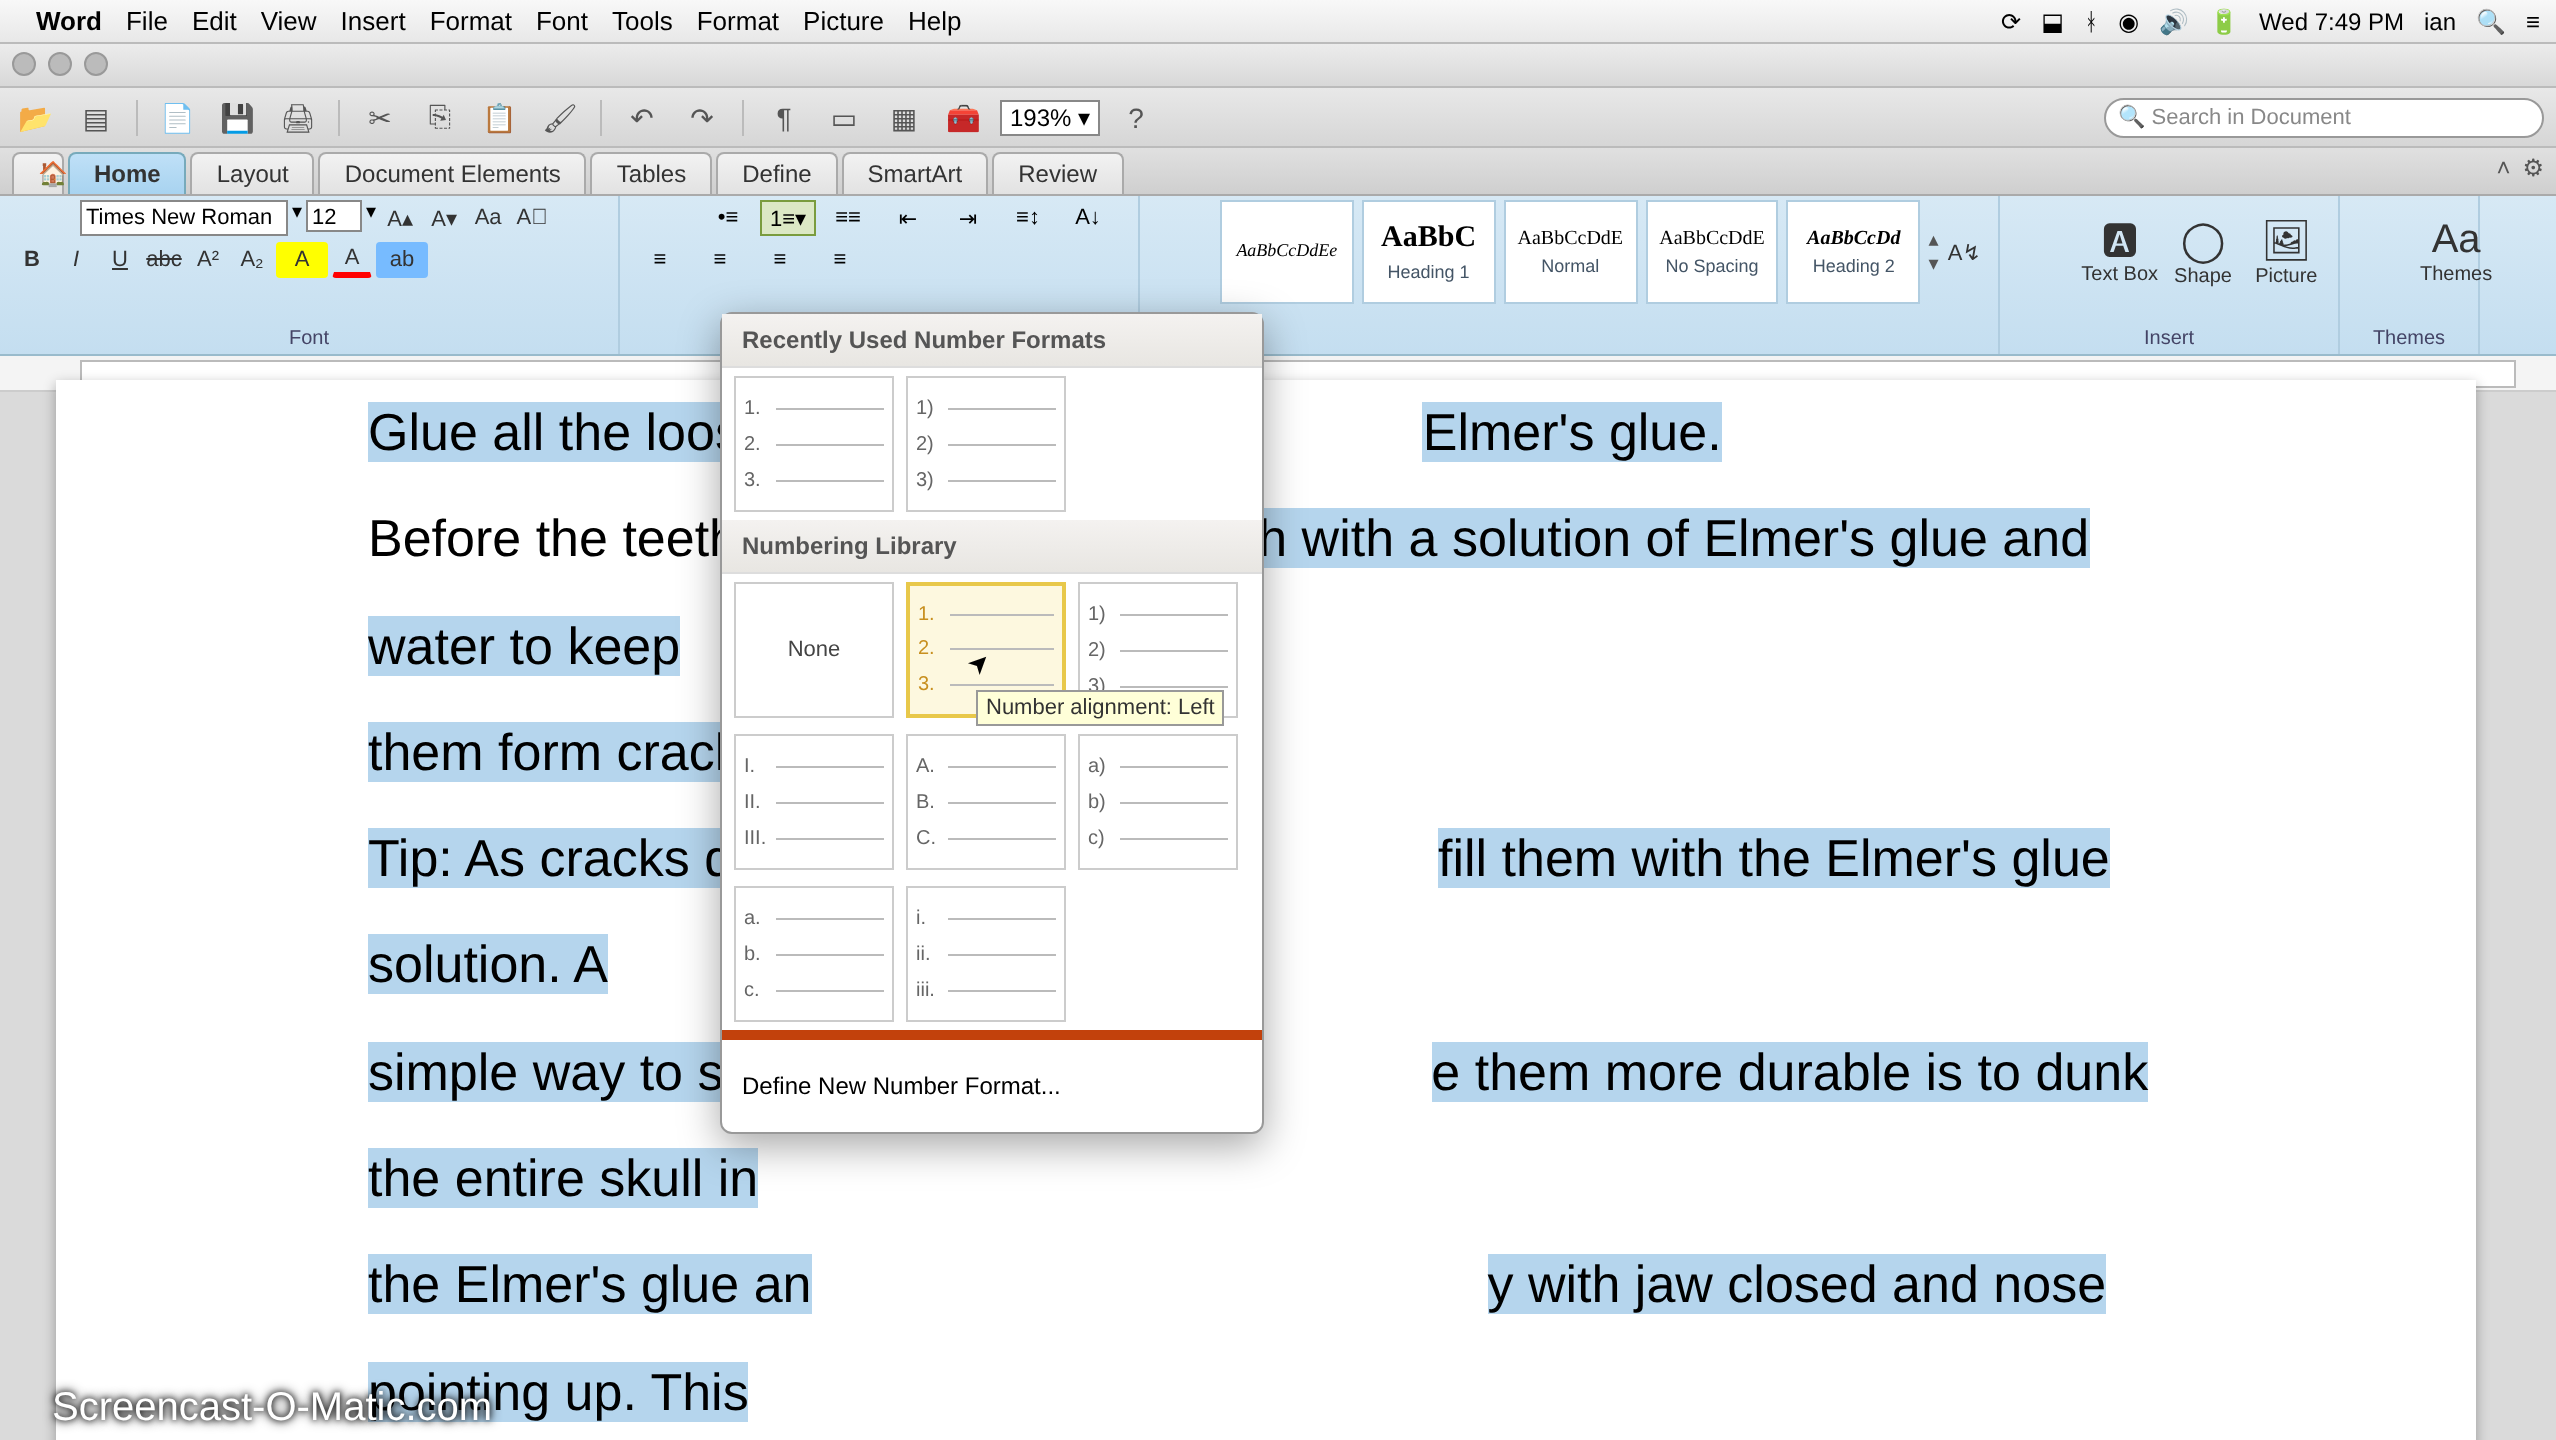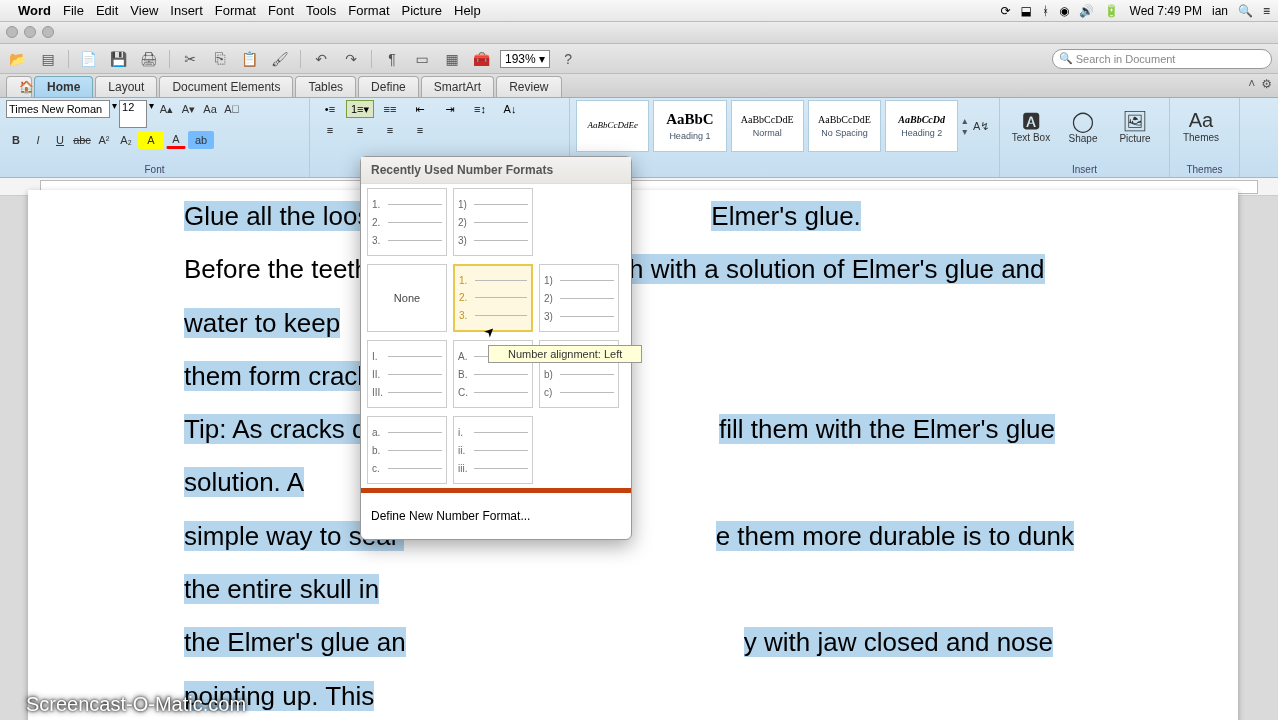--- a/index.html
+++ b/index.html
@@ -29,24 +29,24 @@
 .tabs { height: 24px; background: linear-gradient(#e0e0e0,#cfcfcf); display: flex; align-items: flex-end; padding-left: 6px; border-bottom: 1px solid #aaa; position: relative; }
 .tab { padding: 3px 12px; font-size: 12px; color: #333; border: 1px solid #aaa; border-bottom: none; background: linear-gradient(#f2f2f2,#e2e2e2); margin-right: 2px; border-radius: 4px 4px 0 0; }
 .tab.home-icon { width: 26px; text-align: center; }
 .tab.active { background: linear-gradient(#bfe0f7,#a8d3f0); font-weight: bold; border-color: #7ab; }
 .tabs .rtools { position: absolute; right: 6px; top: 3px; display:flex; gap:6px; color:#555; font-size:12px;}
 
 
 .ribbon { height: 80px; background: linear-gradient(#d7e9f5,#c4def0); border-bottom: 1px solid #9bc; display: flex; }
 .ribbon-group { border-right: 1px solid #b0cde0; padding: 2px 6px 0 6px; display: flex; flex-direction: column; }
 .ribbon-group .label { text-align: center; font-size: 10px; color: #446; margin-top: auto; padding-bottom: 2px; }
-.group-body { display: flex; gap: 2px; }
+.group-body { display: flex; gap: 2px; margin-left: 34px; }
 .rbtn { width: 20px; height: 18px; display: flex; align-items: center; justify-content: center; font-size: 11px; color: #333; border: 1px solid transparent; border-radius: 2px; }
 .font-name { width: 104px; height: 18px; background: #fff; border: 1px solid #888; font-size: 11px; padding: 0 2px; display: flex; align-items: center; }
-.font-size { width: 28px; height: 28px; background: #fff; border: 1px solid #888; font-size: 11px; padding: 0 2px; display: flex; align-items: flex-start; }
+.font-size { width: 28px; height: 16px; background: #fff; border: 1px solid #888; font-size: 11px; padding: 0 2px; display: flex; align-items: flex-end; }
 .row2 { display: flex; gap: 2px; margin-top: 3px; }
 .r-sel { width: 28px; height: 18px; border: 1px solid transparent; display: flex; align-items: center; justify-content: center; font-size: 11px; }
 .numbering-active { border: 1px solid #7a9c3e; background: #dce8c5; }
 .style-box { width: 81px; height: 52px; border: 1px solid #b0cde0; background: #fff; display: flex; flex-direction: column; align-items: center; justify-content: center; font-size: 9px; margin-right: 2px; }
 .style-box .sample { font-family: Georgia, serif; }
 .style-box .name { color: #456; margin-top: 3px; }
 .insert-btn { width: 50px; height: 52px; display: flex; flex-direction: column; align-items: center; justify-content: center; font-size: 10px; color: #333; }
 .insert-btn .ic { font-size: 20px; }
 
 
@@ -64,21 +64,21 @@
 .num-dropdown .section-title { background: linear-gradient(#f4f2f0,#e8e6e2); padding: 6px 10px; font-size: 12px; font-weight: bold; color: #555; border-bottom: 1px solid #ddd; }
 .thumb-row { display: flex; padding: 4px 6px; gap: 6px; }
 .thumb { width: 80px; height: 68px; border: 1px solid #ccc; background: #fff; padding: 6px 4px; display: flex; flex-direction: column; justify-content: space-around; font-size: 10px; color: #666; font-family: Arial; }
 .thumb.none { align-items: center; justify-content: center; font-size: 11px; color: #444; }
 .thumb .ln { display: flex; align-items: center; gap: 4px; }
 .thumb .ln .mk { width: 12px; }
 .thumb .ln .dash { flex: 1; height: 1px; background: #bbb; }
 .thumb.highlight { border: 2px solid #e8c84a; background: #fdf8df; }
 .thumb.highlight .mk { color: #c89020; }
 .define { padding: 16px 10px; font-size: 12px; border-top: 5px solid #c2410c; }
-.tooltip { position: absolute; background: #ffffd8; border: 1px solid #999; padding: 2px 19px; font-size: 11px; color: #333; z-index: 200; white-space: nowrap; }
+.tooltip { position: absolute; background: #ffffd8; border: 1px solid #999; padding: 2px 4px; font-size: 11px; color: #333; z-index: 200; white-space: nowrap; }
 
 .cursor-arrow { position: absolute; width: 0; height: 0; z-index: 300; }
 .cursor-arrow::after { content: "➤"; position: absolute; transform: rotate(-45deg); font-size: 13px; color: #000; }
 
 .watermark { position: absolute; left: 4px; bottom: 4px; font-size: 20px; color: #fff; text-shadow: 0 0 6px #000, 0 0 3px #000; font-family: Arial; z-index: 400; padding-left: 22px; }
 </style>
 </head>
 <body>
 
 <div class="mac-menubar">
@@ -315,20 +315,21 @@
       <div class="ln">
           <span class="mk">2)</span>
           <div class="dash"></div>
         </div>
       <div class="ln">
           <span class="mk">3)</span>
           <div class="dash"></div>
         </div>
     </div>
   </div>
+  <div class="section-title">Numbering Library</div>
   <div class="thumb-row">
     <div class="thumb none">None</div>
     <div class="thumb highlight" style="position:relative;">
       <div class="ln">
           <span class="mk">1.</span>
           <div class="dash"></div>
         </div>
       <div class="ln">
           <span class="mk">2.</span>
           <div class="dash"></div>

